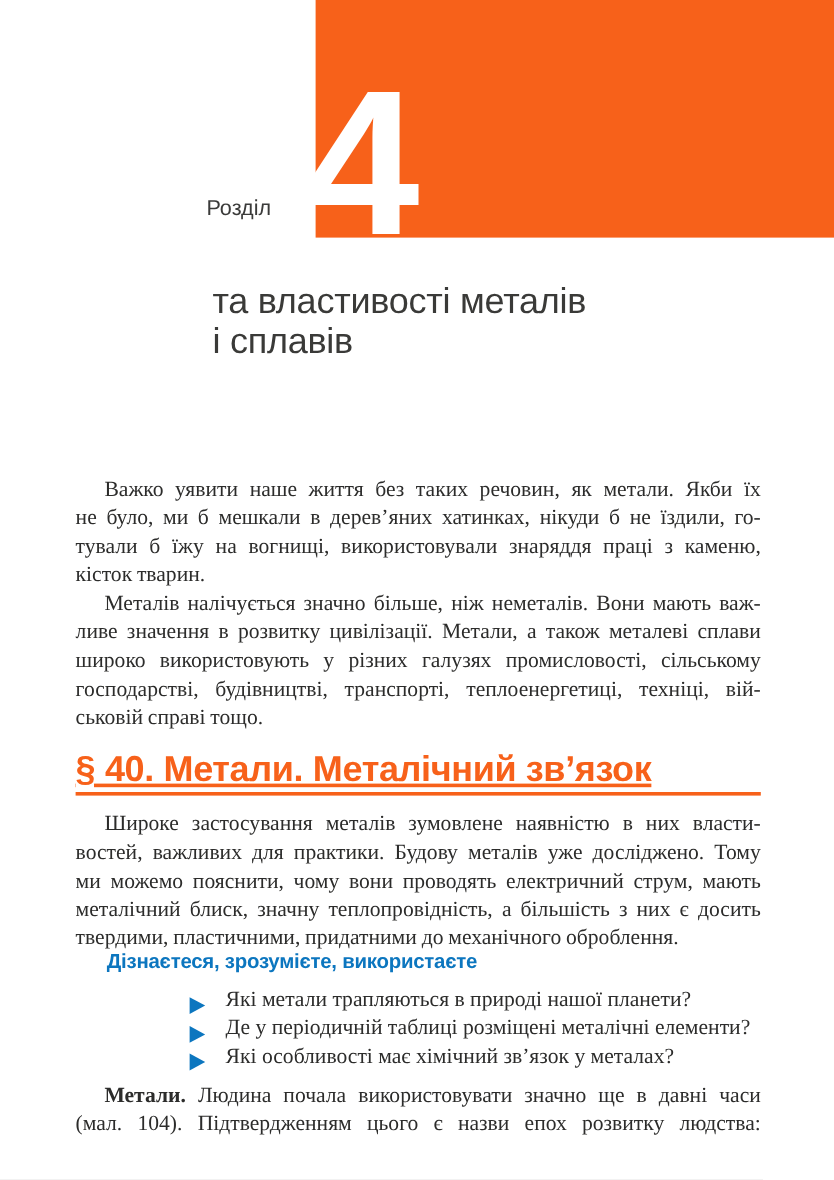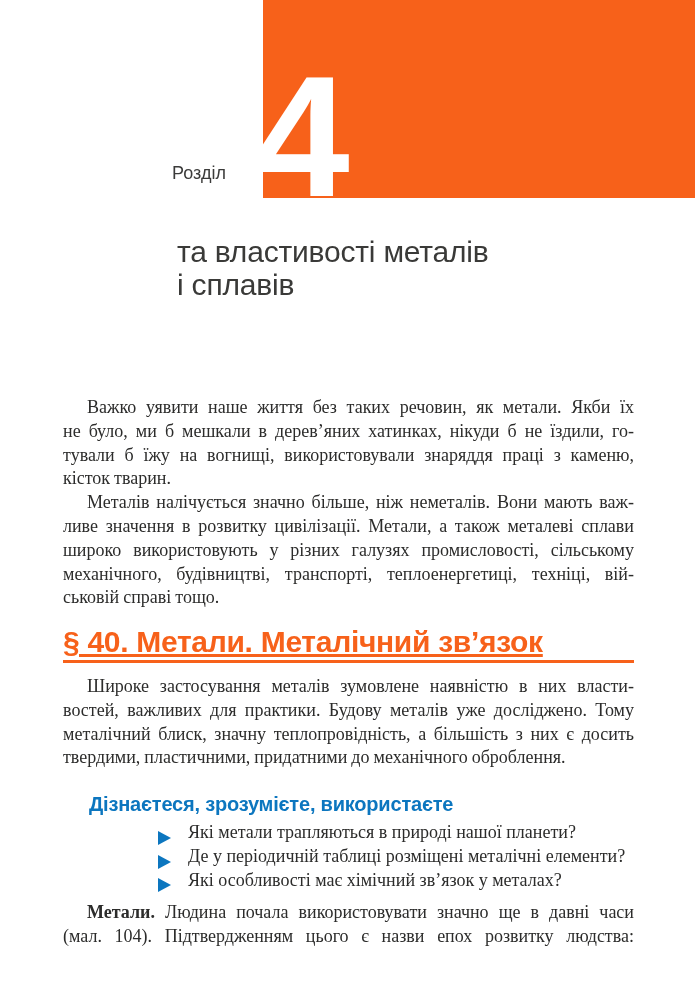--- a/index.html
+++ b/index.html
@@ -32,21 +32,21 @@
   .pline.indent{text-indent:24px;}
   #intro-block{top:396px;}
   
   #section-heading{
     position:absolute;left:63px;top:625px;width:571px;
     font-size:30px;font-weight:700;letter-spacing:-0.3px;line-height:1.1;text-decoration:underline;
   }
   #section-rule{position:absolute;left:63px;top:660px;width:571px;height:3px;}
   #section-paragraph{top:675px;}
   #objectives-heading{
-    position:absolute;left:89px;top:793px;font-size:20px;font-weight:700;
+    position:absolute;left:89px;top:793px;font-size:17px;font-weight:700;
     letter-spacing:-0.2px;line-height:1.1;
   }
   #question-list{
     position:absolute;left:158px;top:821px;width:490px;
     font-family:"Liberation Serif","DejaVu Serif",serif;
     font-size:18px;line-height:23.8px;color:#2c2c2b;
   }
   .q-row{display:flex;align-items:flex-end;}
   .tri{
     width:0;height:0;flex:0 0 auto;
@@ -76,31 +76,32 @@
     <div>
         <div class="pline jline indent">Важко уявити наше життя без таких речовин, як метали. Якби їх</div>
         <div class="pline jline">не було, ми б мешкали в дерев’яних хатинках, нікуди б не їздили, го-</div>
         <div class="pline jline">тували б їжу на вогнищі, використовували знаряддя праці з каменю,</div>
         <div class="pline last">кісток тварин.</div>
       </div>
     <div>
         <div class="pline jline indent">Металів налічується значно більше, ніж неметалів. Вони мають важ-</div>
         <div class="pline jline">ливе значення в розвитку цивілізації. Метали, а також металеві сплави</div>
         <div class="pline jline">широко використовують у різних галузях промисловості, сільському</div>
-        <div class="pline jline">механічного, будівництві, транспорті, теплоенергетиці, техніці, вій-</div>
+        <div class="pline jline">господарстві, будівництві, транспорті, теплоенергетиці, техніці, вій-</div>
         <div class="pline last">ськовій справі тощо.</div>
       </div>
   </div>
 
   <div id="section-heading" style="color: rgb(247, 97, 26);">§ 40. Метали. Металічний зв’язок</div>
   <div id="section-rule" style="background: rgb(247, 97, 26);"></div>
 
   <div id="section-paragraph" class="body-text">
       <div class="pline jline indent">Широке застосування металів зумовлене наявністю в них власти-</div>
       <div class="pline jline">востей, важливих для практики. Будову металів уже досліджено. Тому</div>
+      <div class="pline jline">ми можемо пояснити, чому вони проводять електричний струм, мають</div>
       <div class="pline jline">металічний блиск, значну теплопровідність, а більшість з них є досить</div>
       <div class="pline last">твердими, пластичними, придатними до механічного оброблення.</div>
     </div>
 
   <div id="objectives-heading" style="color: rgb(12, 118, 191);">Дізнаєтеся, зрозумієте, використаєте</div>
 
   <div id="question-list">
       <div class="q-row">
         <span class="tri"></span>
         <span>Які метали трапляються в природі нашої планети?</span>

